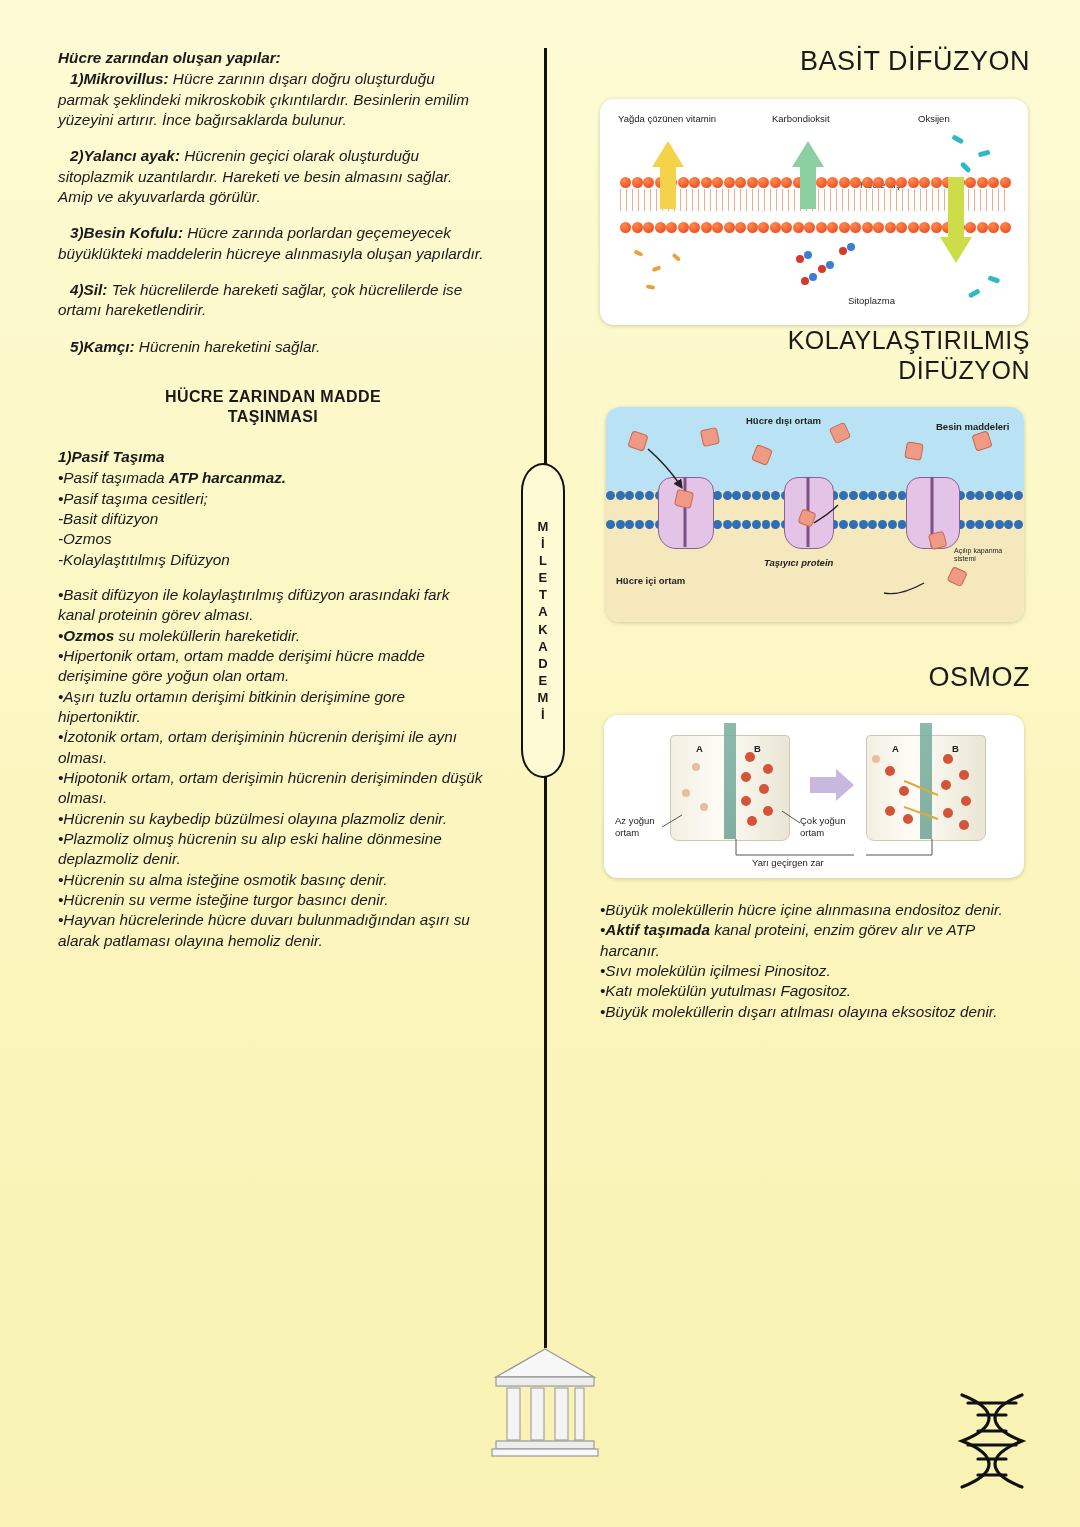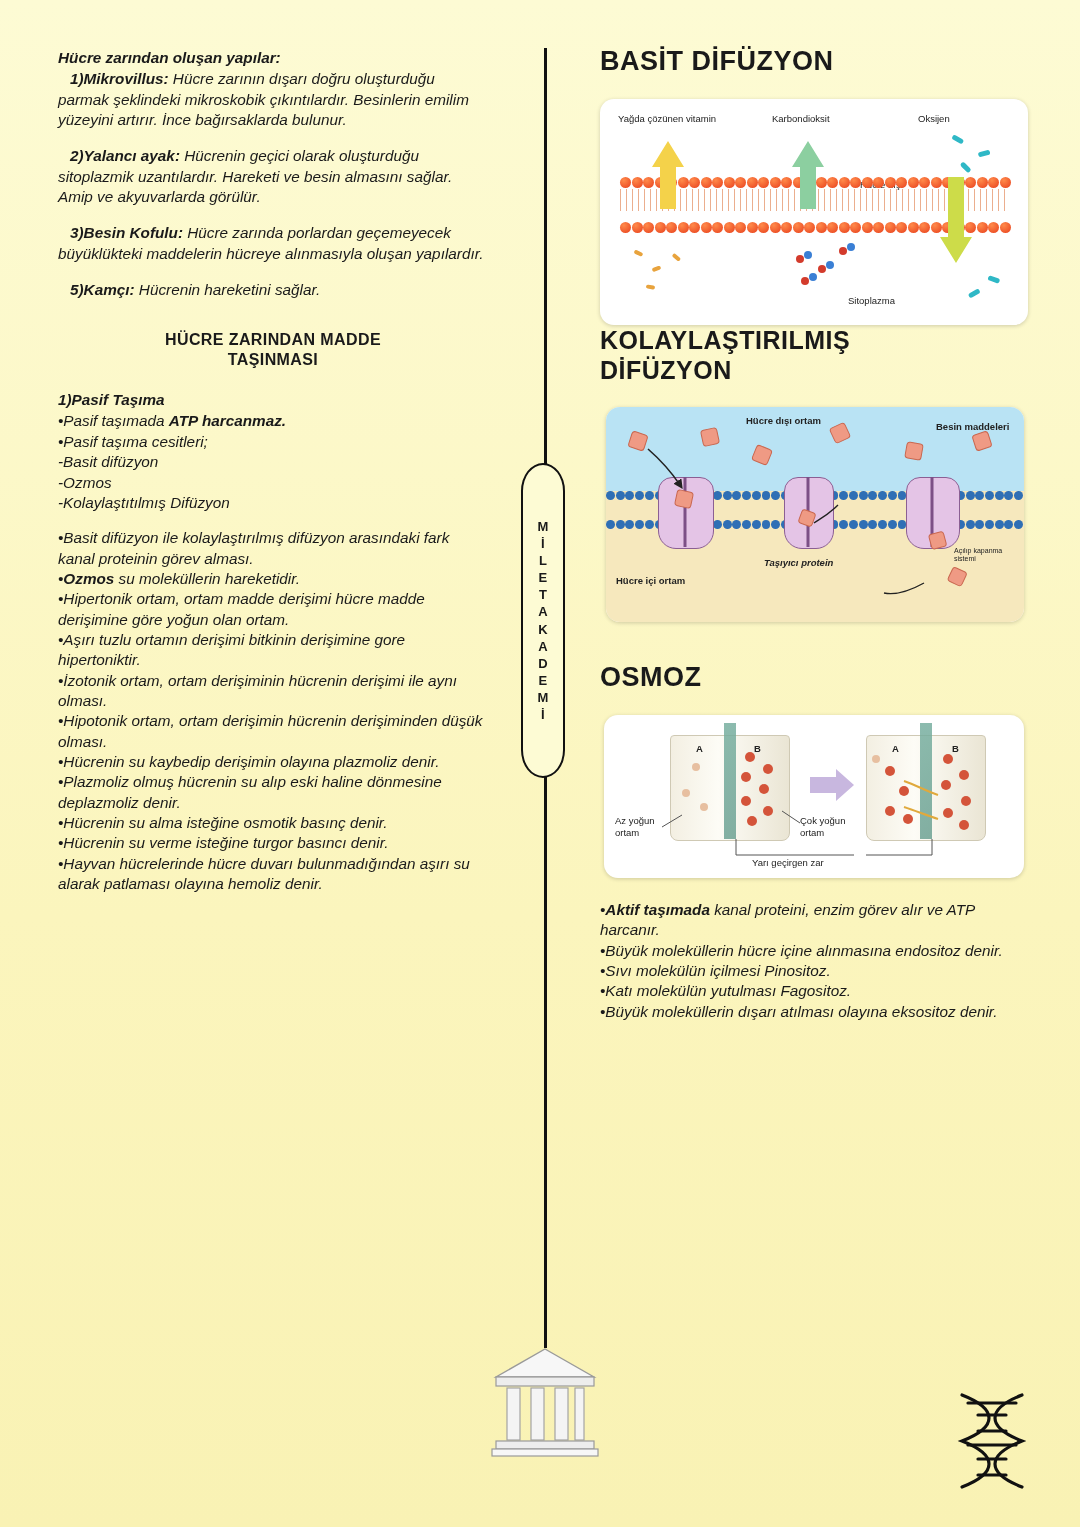--- a/index.html
+++ b/index.html
@@ -117,23 +117,23 @@
   }
 
   
   .right-col {
     position: absolute;
     left: 600px;
     top: 46px;
     width: 430px;
   }
   .rc-title {
-    font-weight: bold;
+    font-weight: normal;
     font-size: 27px;
-    text-align: left;
+    text-align: right;
     letter-spacing: 0.5px;
     margin: 0 0 22px 0;
   }
   .rc-title.two {
     line-height: 1.2;
     font-size: 25px;
   }
   .figure {
     background: #fff;
     border-radius: 14px;
@@ -234,20 +234,21 @@
 <body>
 
 <div class="page">
 
   <div class="left-col">
     <div class="bold-head">Hücre zarından oluşan yapılar:</div>
 
     <p class="para"><b>1)Mikrovillus:</b><span> Hücre zarının dışarı doğru oluşturduğu parmak şeklindeki mikroskobik çıkıntılardır. Besinlerin emilim yüzeyini artırır. İnce bağırsaklarda bulunur.</span></p>
     <p class="para"><b>2)Yalancı ayak:</b><span> Hücrenin geçici olarak oluşturduğu sitoplazmik uzantılardır. Hareketi ve besin almasını sağlar. Amip ve akyuvarlarda görülür.</span></p>
     <p class="para"><b>3)Besin Kofulu:</b><span> Hücre zarında porlardan geçemeyecek büyüklükteki maddelerin hücreye alınmasıyla oluşan yapılardır.</span></p>
+    <p class="para"><b>4)Sil:</b><span> Tek hücrelilerde hareketi sağlar, çok hücrelilerde ise ortamı hareketlendirir.</span></p>
     <p class="para"><b>5)Kamçı:</b><span> Hücrenin hareketini sağlar.</span></p>
 
     <div class="section-title">
       <div>HÜCRE ZARINDAN MADDE</div>
       <div>TAŞINMASI</div>
     </div>
 
     <div class="list-head">1)Pasif Taşıma</div>
     <p class="bullet"><span>•Pasif taşımada </span><b>ATP harcanmaz.</b></p>
     <p class="bullet">•Pasif taşıma cesitleri;</p>
@@ -256,21 +257,21 @@
     <p class="bullet">-Kolaylaştıtılmış Difüzyon</p>
 
     <div class="gap"></div>
 
     <p class="bullet">•Basit difüzyon ile kolaylaştırılmış difüzyon arasındaki fark kanal proteinin görev alması.</p>
     <p class="bullet"><span>•</span><b>Ozmos</b><span> su moleküllerin hareketidir.</span></p>
     <p class="bullet">•Hipertonik ortam, ortam madde derişimi hücre madde derişimine göre yoğun olan ortam.</p>
     <p class="bullet">•Aşırı tuzlu ortamın derişimi bitkinin derişimine gore hipertoniktir.</p>
     <p class="bullet">•İzotonik ortam, ortam derişiminin hücrenin derişimi ile aynı olması.</p>
     <p class="bullet">•Hipotonik ortam, ortam derişimin hücrenin derişiminden düşük olması.</p>
-    <p class="bullet">•Hücrenin su kaybedip derişimin olayına plazmoliz denir.</p>
+    <p class="bullet">•Hücrenin su kaybedip büzülmesi olayına plazmoliz denir.</p>
     <p class="bullet">•Plazmoliz olmuş hücrenin su alıp eski haline dönmesine deplazmoliz denir.</p>
     <p class="bullet">•Hücrenin su alma isteğine osmotik basınç denir.</p>
     <p class="bullet">•Hücrenin su verme isteğine turgor basıncı denir.</p>
     <p class="bullet">•Hayvan hücrelerinde hücre duvarı bulunmadığından aşırı su alarak patlaması olayına hemoliz denir.</p>
   </div>
 
   <div class="timeline">
     <div class="tl-line"></div>
     <div class="tl-badge">
       <span>M</span>
@@ -612,22 +613,22 @@
       <div class="fig-cap" style="left:92px; top:28px; font-weight:bold;">A</div>
       <div class="fig-cap" style="left:150px; top:28px; font-weight:bold;">B</div>
       <div class="fig-cap" style="left:288px; top:28px; font-weight:bold;">A</div>
       <div class="fig-cap" style="left:348px; top:28px; font-weight:bold;">B</div>
       <div class="fig-cap" style="left:11px; top:100px; width:50px; line-height:1.25;">Az yoğun ortam</div>
       <div class="fig-cap" style="left:196px; top:100px; width:52px; line-height:1.25;">Çok yoğun ortam</div>
       <div class="fig-cap" style="left:148px; top:142px;">Yarı geçirgen zar</div>
     </div>
 
     <div class="right-bullets">
+      <p>•Büyük moleküllerin hücre içine alınmasına endositoz denir.</p>
       <p><span>•</span><b>Aktif taşımada</b><span> kanal proteini, enzim görev alır ve ATP harcanır.</span></p>
-      <p>•Büyük moleküllerin hücre içine alınmasına endositoz denir.</p>
       <p>•Sıvı molekülün içilmesi Pinositoz.</p>
       <p>•Katı molekülün yutulması Fagositoz.</p>
       <p>•Büyük moleküllerin dışarı atılması olayına eksositoz denir.</p>
     </div>
   </div>
 
   <div class="dna">
     <svg viewBox="0 0 100 110" width="100" height="110">
       <g stroke="#111" stroke-width="3.2" fill="none" stroke-linecap="round">
         <path d="M20,8 C56,22 56,40 20,54 C56,68 56,86 20,100"></path>

